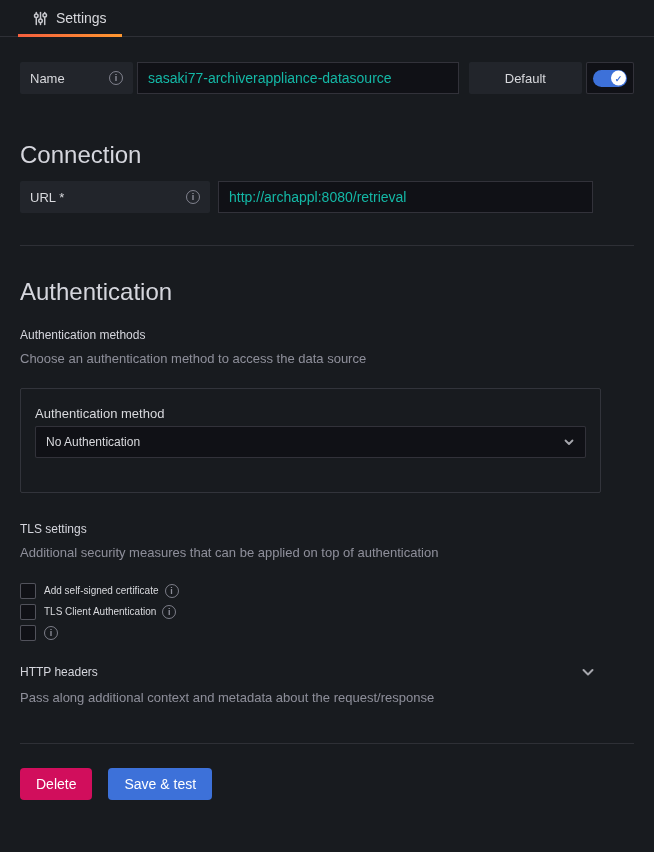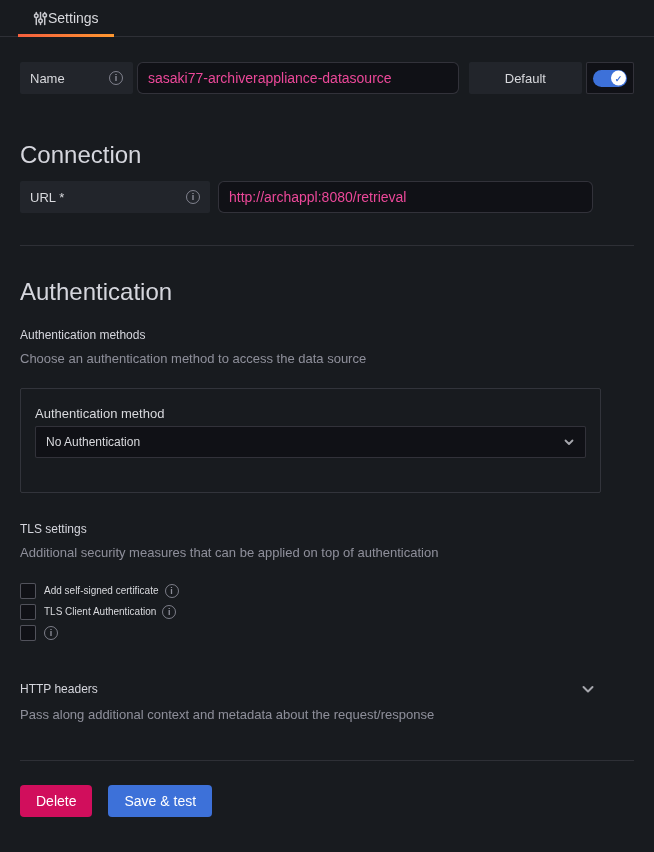--- a/index.html
+++ b/index.html
@@ -17,21 +17,21 @@
     height: 37px;
     border-bottom: 1px solid rgba(204,204,220,0.12);
     padding-left: 18px;
     display: flex;
     align-items: stretch;
   }
   .tab {
     position: relative;
     display: inline-flex;
     align-items: center;
-    gap: 0;
+    gap: 8px;
     padding: 0 15px;
     font-size: 14px;
     font-weight: 500;
     color: #d8d9dd;
     cursor: pointer;
   }
   .tab::after {
     content: "";
     position: absolute;
     left: 0; right: 0; bottom: -1px;
@@ -87,22 +87,22 @@
     text-align: center;
     font-style: normal;
     font-weight: 700;
     display: inline-block;
     flex-shrink: 0;
   }
   .text-input {
     height: 32px;
     background: #101116;
     border: 1px solid rgba(204,204,220,0.18);
-    border-radius: 6px;
-    color: #ec4899;
+    border-radius: 0;
+    color: #14b8a6;
     font-size: 14px;
     font-family: "Liberation Sans", sans-serif;
     padding: 0 10px;
     outline: none;
   }
 
   .name-row { margin-top: 25px; }
   .name-row .field-label { width: 113px; margin-right: 4px; align-items: center; }
   .name-row .text-input { width: 360px; }
   .default-label {
@@ -193,21 +193,21 @@
     flex-shrink: 0;
   }
   .checkbox-row .cb-label {
     font-size: 10px;
     font-weight: 500;
     color: #d8d9dd;
     margin-right: 6px;
   }
 
   .http-headers-row {
-    margin-top: 35px;
+    margin-top: 18px;
     display: flex;
     align-items: center;
     justify-content: space-between;
     width: 576px;
     cursor: pointer;
   }
   .http-desc { margin-top: 6px; }
 
   .divider-bottom { margin-top: 36px; }
   .section-title-advanced { margin-top: 32px; }

